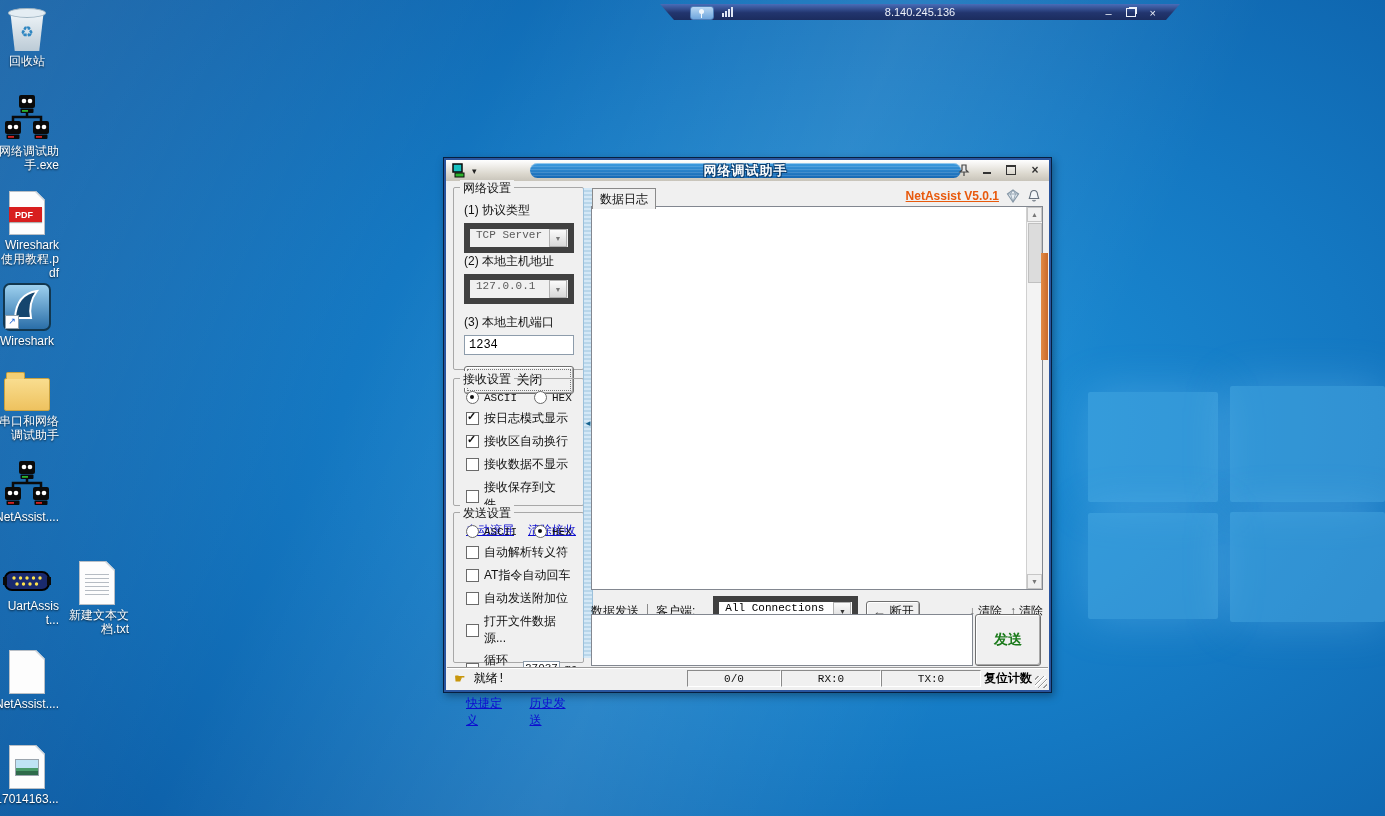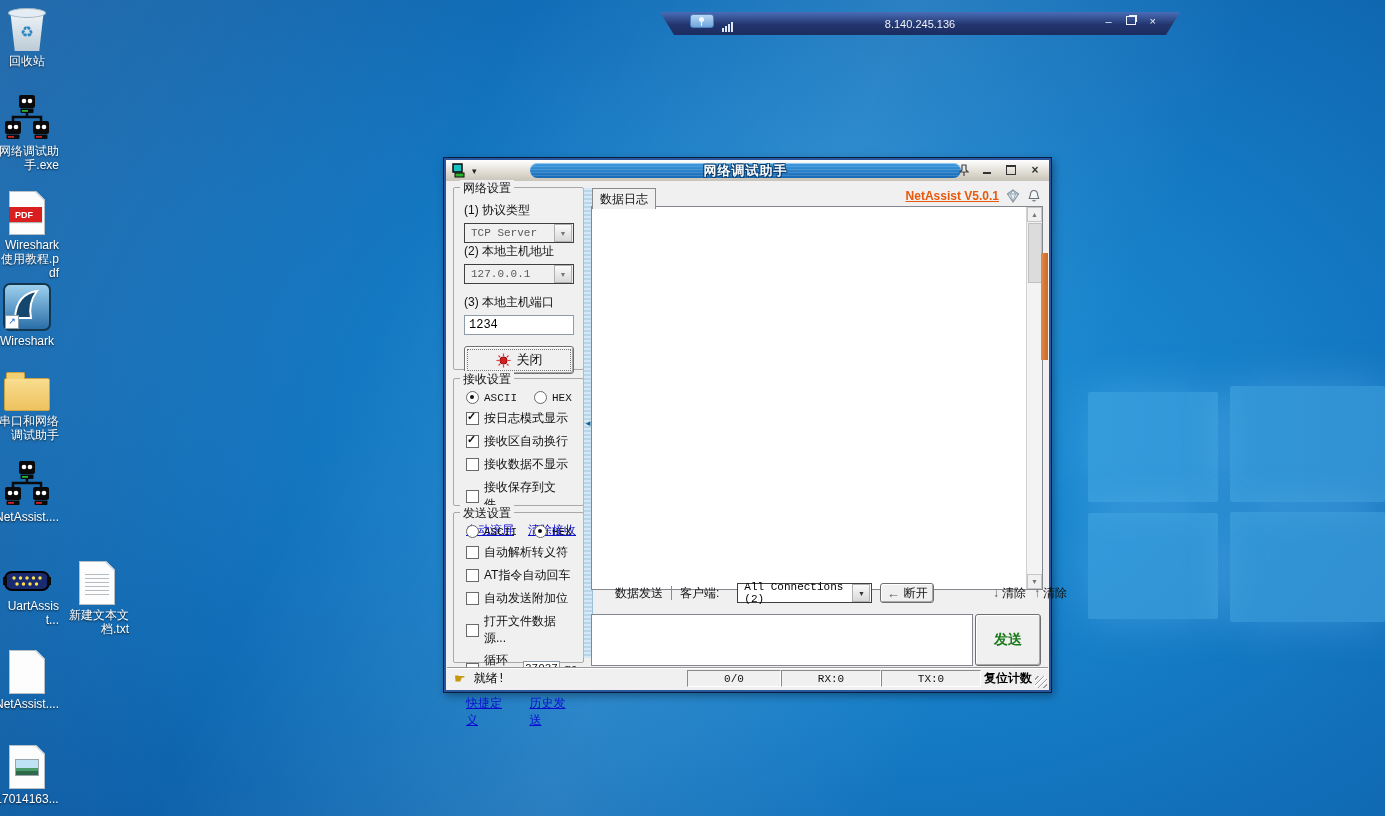--- a/index.html
+++ b/index.html
@@ -6,21 +6,21 @@
     font-family:"Liberation Sans",sans-serif;}
   .abs{position:absolute;}
   
   .desktop{position:absolute;inset:0;
     background:radial-gradient(1150px 760px at 62% 52%, #1e93da 0%, #1478c2 45%, #0e63ac 78%, #0b569d 100%);}
   .light-streak{position:absolute;inset:0;pointer-events:none;
     background:linear-gradient(115deg, rgba(255,255,255,.10) 0%, rgba(255,255,255,0) 30%, rgba(255,255,255,.10) 52%, rgba(255,255,255,0) 72%);}
   .win-pane{position:absolute;background:rgba(96,188,238,.38);border-radius:2px;
     box-shadow:0 0 46px rgba(140,210,255,.30);}
   
-  .rdp-bar{position:absolute;left:660px;top:12px;width:520px;height:23px;
+  .rdp-bar{position:absolute;left:660px;top:4px;width:520px;height:16px;
     background:linear-gradient(#4a6db8,#22356e 55%,#1b2c5e);
     clip-path:polygon(0 0,100% 0,calc(100% - 14px) 100%,14px 100%);
     display:flex;align-items:center;color:#fff;}
   .rdp-pin{position:absolute;left:30px;top:2px;width:22px;height:12px;border-radius:3px;
     background:linear-gradient(#b9d7f3,#6fa6dd);border:1px solid #4e7fba;}
   .rdp-pin i{position:absolute;left:8px;top:2px;width:5px;height:5px;border-radius:50%;background:#eef5fc;}
   .rdp-pin b{position:absolute;left:10px;top:6px;width:1px;height:5px;background:#eef5fc;}
   .sigbars{position:absolute;left:62px;bottom:3px;display:flex;align-items:flex-end;gap:1px;}
   .sigbars s{display:block;width:2px;background:#dfe7f4;text-decoration:none;}
   .rdp-title{position:absolute;left:0;right:0;text-align:center;font-size:11px;color:#eef2fa;}
@@ -71,21 +71,21 @@
   .tb-caret{font-size:9px;color:#222;}
   .tb-right{position:absolute;right:6px;top:2px;display:flex;align-items:center;gap:8px;}
   .winbtn{width:16px;height:15px;display:flex;align-items:center;justify-content:center;
     color:#333;font-size:12px;font-weight:bold;cursor:default;}
   .maxbox{width:8px;height:7px;border:1px solid #333;border-top-width:2px;}
   .minline{width:8px;height:2px;background:#333;margin-top:7px;}
   
   .grp{position:absolute;border:1px solid #a8a8a8;border-radius:2px;}
   .glabel{position:absolute;top:-8px;left:6px;background:#f0f0f0;padding:0 3px;font-size:12px;color:#111;}
   .field-label{font-size:12px;color:#111;}
-  .combo{height:18px;border:1px solid #404040;background:#f0f0f0;display:flex;align-items:center;position:relative;}
+  .combo{height:18px;border:6px solid #404040;background:#f0f0f0;display:flex;align-items:flex-start;position:relative;}
   .combo .val{flex:1;font-family:"Liberation Mono",monospace;font-size:11px;color:#5a5a5a;padding-left:6px;}
   .combo .drop{width:16px;height:16px;margin:0 1px;background:linear-gradient(#fbfbfb,#d8d8d8);
     border:1px solid #b0b0b0;font-size:7px;color:#777;display:flex;align-items:center;justify-content:center;}
   .combo.enabled{background:#fff;}
   .combo.enabled .val{color:#000;}
   .combo.enabled .drop{color:#333;}
   .tbox{height:18px;border:1px solid #8d9cab;background:#fff;font-family:"Liberation Mono",monospace;
     font-size:12px;color:#000;display:flex;align-items:center;padding-left:4px;}
   .btn3d{background:#f0f0f0;border:1px solid #6f6f6f;border-radius:3px;
     box-shadow:inset 1px 1px 0 #fff, inset -1px -1px 0 #a8a8a8;
@@ -443,21 +443,21 @@
   </div>
 
   <div class="logarea" style="left:147px;top:48px;width:450px;height:382px;">
     <div class="vscroll">
       <span class="sarrow" style="top:0;">▲</span>
       <span class="sthumb"></span>
       <span class="sarrow" style="bottom:0;">▼</span>
     </div>
   </div>
 
-  <div class="abs" style="left:147px;top:427px;width:452px;height:16px;display:flex;align-items:center;margin-left:24px;">
+  <div class="abs" style="left:147px;top:445px;width:452px;height:16px;display:flex;align-items:center;">
     <span class="flat-label">数据发送</span>
     <span style="width:1px;height:14px;background:#8a8a8a;margin:0 8px;"></span>
     <span class="flat-label">客户端:</span>
     <span class="combo enabled" style="width:133px;margin-left:18px;">
       <span class="val">All Connections (2)</span>
       <span class="drop">▼</span>
     </span>
     <span class="btn3d" style="width:52px;height:18px;margin-left:8px;gap:4px;">
       <span class="graybold">←</span>
       <span style="font-size:12px;">断开</span>

